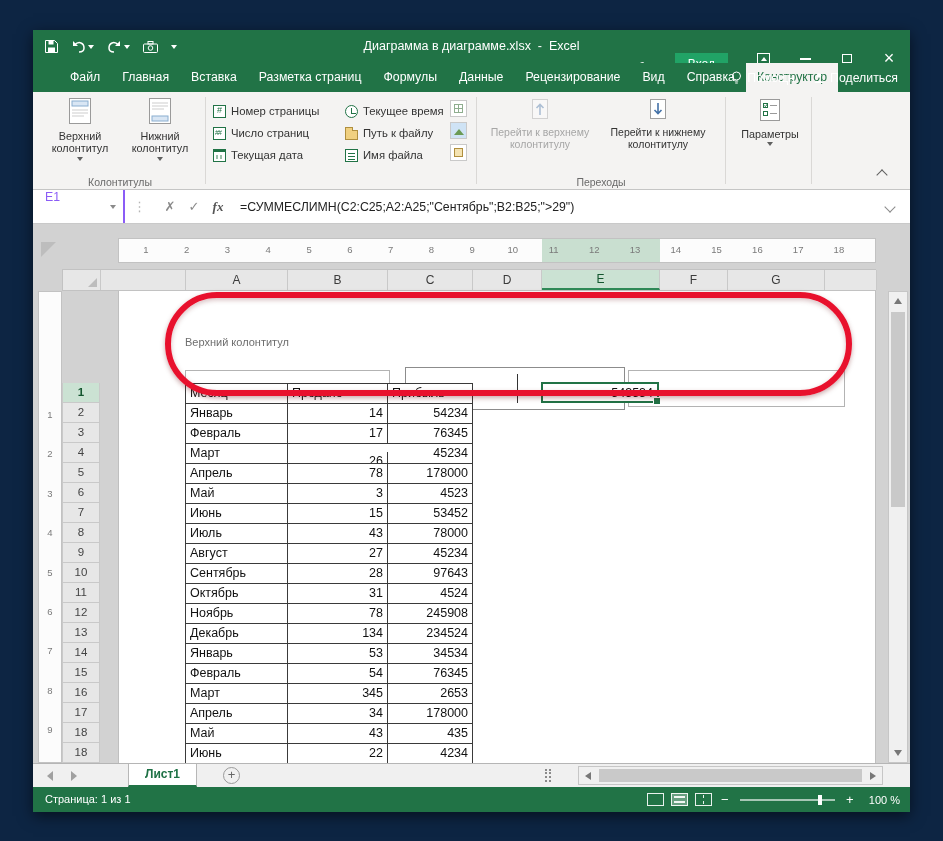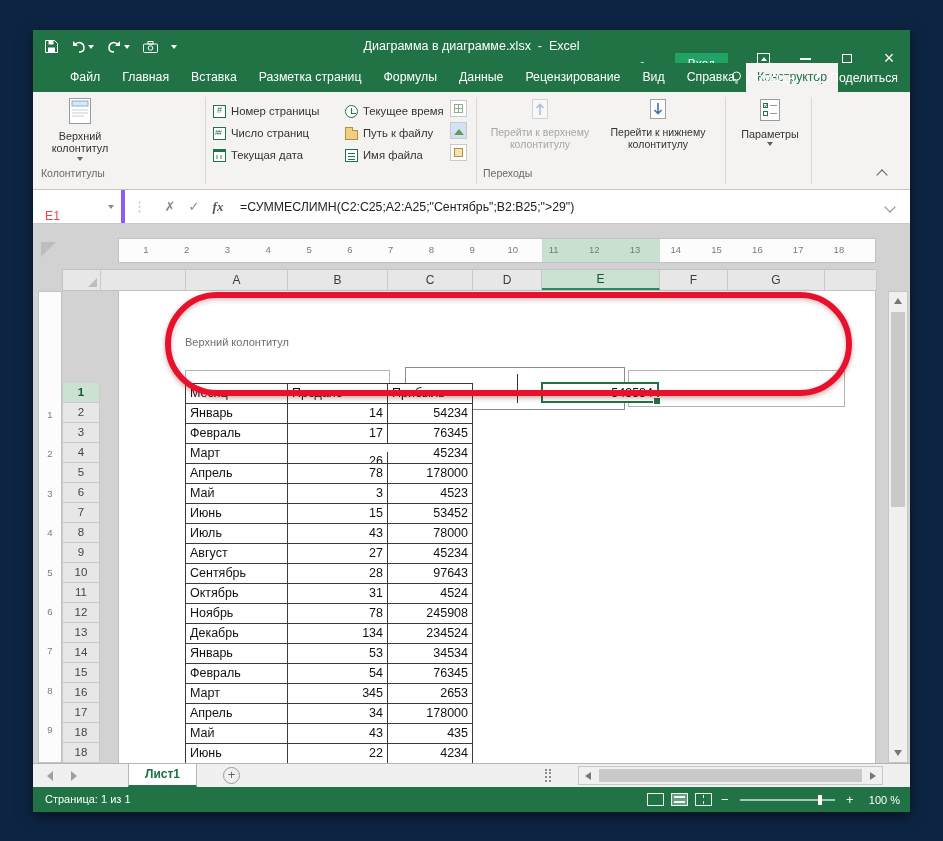--- a/index.html
+++ b/index.html
@@ -26,21 +26,21 @@
   .tabrow{position:absolute;left:0;top:33px;width:100%;height:29px;background:#217346;}
   .tabs{position:absolute;left:26px;top:0;height:29px;display:flex;}
   .rtab{height:29px;line-height:29px;padding:0 11px;color:#fff;font-size:12.3px;white-space:nowrap;}
   .rtab.active{background:#f4f3f2;color:#217346;}
   .tabrow-right{position:absolute;right:12px;top:0;height:29px;display:flex;align-items:center;gap:18px;color:#fff;font-size:12.3px;}
   .trr-item{display:flex;align-items:center;gap:5px;}
 
   
   .ribbon{position:absolute;left:0;top:62px;width:100%;height:98px;background:#f4f3f2;border-bottom:1px solid #c5c5c5;color:#333;}
   .gsep{position:absolute;top:5px;bottom:5px;width:1px;background:#dad8d6;}
-  .glabel{position:absolute;bottom:9px;height:13px;font-size:10.5px;color:#6a6a6a;}
+  .glabel{position:absolute;bottom:0;height:13px;font-size:10.5px;color:#6a6a6a;text-align:center;}
   .bigbtn{position:absolute;top:4px;width:78px;height:78px;display:flex;flex-direction:column;align-items:center;text-align:center;font-size:10.8px;line-height:12.5px;color:#333;}
   .bigbtn .bicon{margin:1px 0 2px 0;}
   .dcaret{width:0;height:0;border-left:3.5px solid transparent;border-right:3.5px solid transparent;border-top:4px solid #5f5f5f;margin-top:2px;}
   .elitem{position:absolute;height:20px;display:flex;align-items:center;font-size:11.3px;color:#333;white-space:nowrap;}
   .mi{width:13px;height:13px;margin-right:5px;position:relative;flex:none;display:inline-block;}
   .ic-pagenum,.ic-pagecount,.ic-date,.ic-filename{border:1px solid #217346;background:#fff;}
   .ic-pagenum::after{content:"#";position:absolute;left:3px;top:-1px;font-size:9px;color:#217346;}
   .ic-pagecount::after{content:"##";position:absolute;left:1px;top:1px;font-size:7px;letter-spacing:-1px;color:#217346;}
   .ic-date::before{content:"";position:absolute;left:-1px;top:-1px;right:-1px;height:3.5px;background:#217346;}
   .ic-date::after{content:"";position:absolute;left:2px;top:5px;width:7px;height:4px;background:repeating-linear-gradient(90deg,#9bbfa9 0 2px,transparent 2px 4px);}
@@ -55,21 +55,21 @@
   .xic2::before{content:"";position:absolute;left:3px;bottom:3px;border-left:5px solid transparent;border-right:5px solid transparent;border-bottom:6px solid #6a9a55;}
   .xic3::after{content:"";position:absolute;inset:3px;border:1px solid #b08f3e;background:#f4e3b2;}
   .navbtn{position:absolute;top:5px;width:114px;height:76px;display:flex;flex-direction:column;align-items:center;text-align:center;font-size:10.5px;line-height:12px;color:#333;}
   .navbtn .bicon{margin-bottom:3px;}
   .navbtn.disabled{color:#a6a6a6;}
   .navbtn.disabled .bicon{opacity:.4;}
   .collapse-chev{position:absolute;right:24px;bottom:10px;width:8px;height:8px;border-top:1.6px solid #5f5f5f;border-left:1.6px solid #5f5f5f;transform:rotate(45deg);}
 
   
   .formulabar{position:absolute;left:0;top:160px;width:100%;height:34px;background:#fff;border-bottom:1px solid #c9c9c9;display:flex;align-items:center;}
-  .namebox{width:92px;height:100%;border-right:4px solid #8b5cf6;display:flex;align-items:flex-end;padding-left:12px;font-size:12.3px;color:#ef4444;position:relative;}
+  .namebox{width:92px;height:100%;border-right:2px solid #8b5cf6;display:flex;align-items:flex-start;padding-left:12px;font-size:12.3px;color:#8b5cf6;position:relative;}
   .nb-caret{position:absolute;right:7px;top:15px;width:0;height:0;border-left:3.5px solid transparent;border-right:3.5px solid transparent;border-top:4px solid #8a8a8a;}
   .fb-dots{color:#b5b5b5;font-size:13px;margin:0 12px 0 8px;}
   .fb-btn{width:24px;text-align:center;font-size:13px;color:#8a8a8a;}
   .fb-fx{font-family:"Liberation Serif",serif;font-style:italic;font-weight:bold;color:#555;}
   .fb-formula{flex:1;font-size:12.3px;color:#222;padding-left:10px;white-space:pre;overflow:hidden;}
   .fb-expand{width:8px;height:8px;border-right:1.6px solid #8a8a8a;border-bottom:1.6px solid #8a8a8a;transform:rotate(45deg);margin-right:16px;}
 
   
   .worksheet{position:absolute;left:0;top:194px;width:100%;height:539px;background:#d2d2d2;overflow:hidden;}
   .corner-mark{position:absolute;left:8px;top:18px;width:0;height:0;border-top:15px solid #bdbdbd;border-right:15px solid transparent;}
@@ -228,20 +228,29 @@
 
     <div class="bigbtn" style="left:8px">
       <span class="bicon"><svg width="28" height="28" viewBox="0 0 28 28">
               <rect x="3.5" y="1.5" width="21" height="25" fill="#fff" stroke="#9a9a9a"></rect>
               <rect x="6" y="4" width="16" height="5" fill="#d9e6f4" stroke="#8aaed0"></rect>
               <path d="M6 13h16 M6 16h16 M6 19h12" stroke="#cdcdcd"></path>
             </svg></span>
       <span class="blabel">Верхний колонтитул</span>
       <i class="dcaret"></i>
     </div>
+    <div class="bigbtn" style="left:88px">
+      <span class="bicon"><svg width="28" height="28" viewBox="0 0 28 28">
+              <rect x="3.5" y="1.5" width="21" height="25" fill="#fff" stroke="#9a9a9a"></rect>
+              <rect x="6" y="19" width="16" height="5" fill="#d9e6f4" stroke="#8aaed0"></rect>
+              <path d="M6 6h16 M6 9h16 M6 12h12" stroke="#cdcdcd"></path>
+            </svg></span>
+      <span class="blabel">Нижний колонтитул</span>
+      <i class="dcaret"></i>
+    </div>
     <div class="glabel" style="left:8px;width:158px">Колонтитулы</div>
     <div class="gsep" style="left:172px"></div>
 
     <div class="elitem" style="left:180px;top:9px">
           <span class="mi ic-pagenum"></span>
           <span>Номер страницы</span>
         </div>
     <div class="elitem" style="left:180px;top:31px">
           <span class="mi ic-pagecount"></span>
           <span>Число страниц</span>

